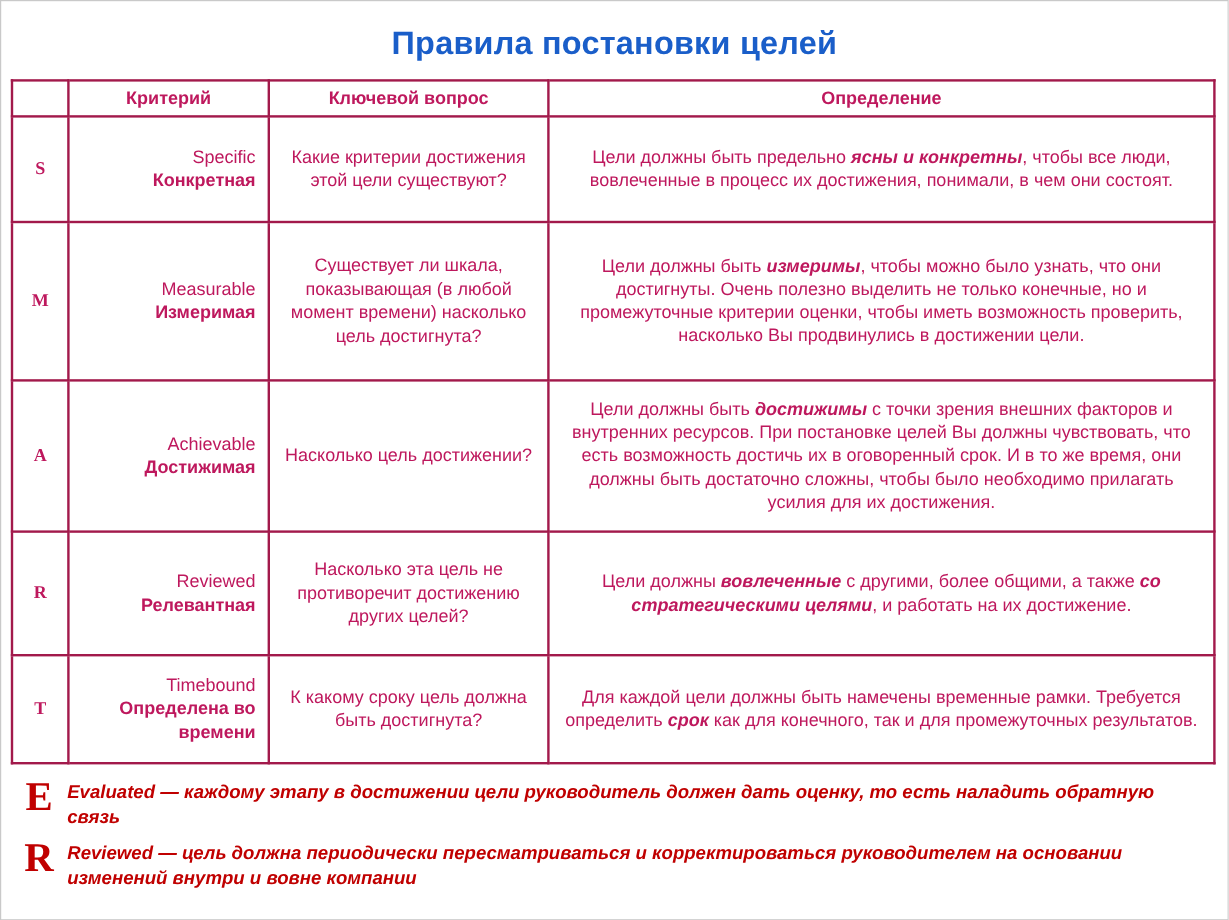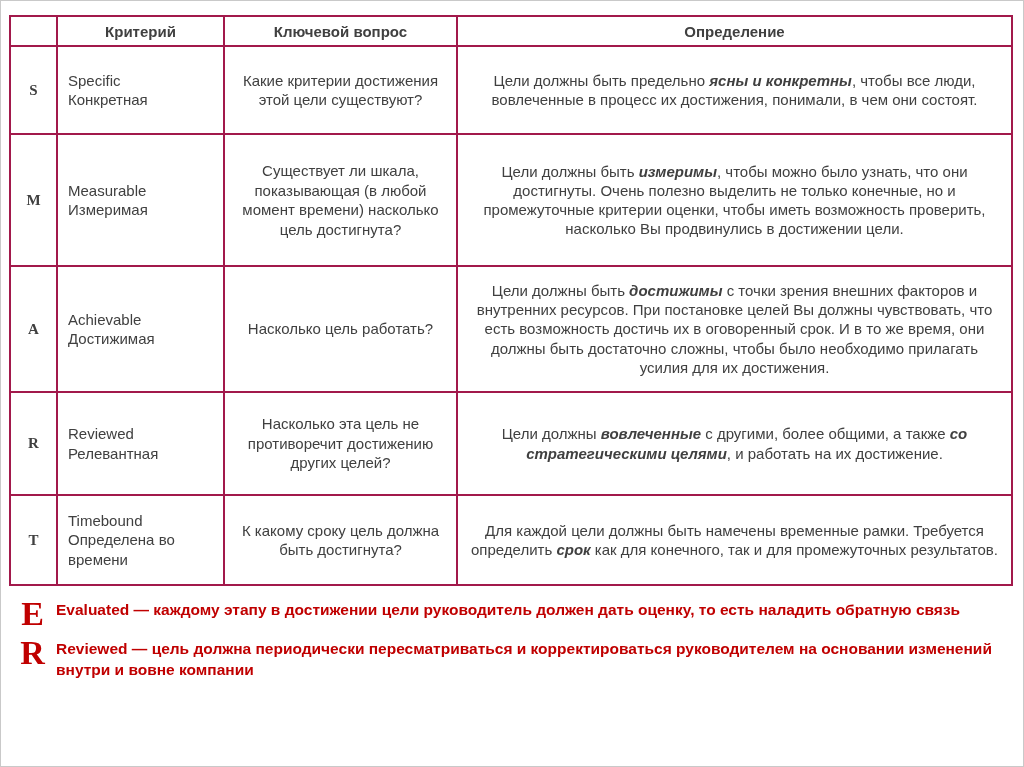--- a/index.html
+++ b/index.html
@@ -29,21 +29,21 @@
     table-layout: fixed;
     width: 1002px;
     margin: 14px 0 0 8px;
   }
 
   table.smart td, table.smart th {
     border: 2px solid #a2194b;
     padding: 4px 10px;
     font-size: 15px;
     vertical-align: middle;
-    color: #404040;
+    color: #be185d;
   }
 
   td.letter-cell {
     border: none;
     background: transparent;
     font-family: "Liberation Serif", serif;
     font-weight: bold;
     font-size: 40px;
     text-align: center;
     vertical-align: middle;
@@ -51,22 +51,22 @@
     color: #000;
   }
 
   thead th {
     font-weight: bold;
     text-align: center;
     height: 30px;
     padding: 3px 6px;
   }
 
-  .crit-cell { text-align: left; line-height: 1.3; }
-  .crit-ru { font-weight: normal; }
+  .crit-cell { text-align: right; line-height: 1.3; }
+  .crit-ru { font-weight: bold; }
   .q-cell  { text-align: center; line-height: 1.3; }
   .def-cell { text-align: center; line-height: 1.28; }
 
   .em { font-weight: bold; font-style: italic; }
 
   tr.row-s td { height: 88px; }
   tr.row-m td { height: 132px; }
   tr.row-a td { height: 126px; }
   tr.row-r td { height: 103px; }
   tr.row-t td { height: 90px; }
@@ -87,27 +87,29 @@
     font-size: 34px;
     line-height: 0.95;
   }
   .fn-text {
     flex: 1;
     font-weight: bold;
     font-size: 15.5px;
     line-height: 1.35;
     padding-right: 14px;
     padding-top: 2px;
+    font-style: italic;
   }
 </style>
 </head>
 <body>
 
 <div class="slide">
 
+  <h1 class="title">Правила постановки целей</h1>
 
   <table class="smart">
     <colgroup>
       <col style="width:47px">
       <col style="width:167px">
       <col style="width:233px">
       <col style="width:555px">
     </colgroup>
     <thead>
       <tr>
@@ -135,21 +137,21 @@
         </td>
         <td class="q-cell">Существует ли шкала, показывающая (в любой момент времени) насколько цель достигнута?</td>
         <td class="def-cell">Цели должны быть <span class="em">измеримы</span>, чтобы можно было узнать, что они достигнуты. Очень полезно  выделить не только конечные, но и промежуточные критерии оценки, чтобы иметь возможность проверить, насколько Вы продвинулись в достижении цели.</td>
       </tr>
       <tr class="row-a">
         <td class="letter-cell">A</td>
         <td class="crit-cell">
           <div>Achievable</div>
           <div class="crit-ru">Достижимая</div>
         </td>
-        <td class="q-cell">Насколько цель работать?</td>
+        <td class="q-cell">Насколько цель достижении?</td>
         <td class="def-cell">Цели должны быть <span class="em">достижимы</span> с точки зрения внешних факторов и внутренних ресурсов. При постановке целей Вы должны чувствовать, что есть возможность достичь их в оговоренный срок. И в то же время, они должны быть достаточно сложны, чтобы было необходимо прилагать усилия для их достижения.</td>
       </tr>
       <tr class="row-r">
         <td class="letter-cell">R</td>
         <td class="crit-cell">
           <div>Reviewed</div>
           <div class="crit-ru">Релевантная</div>
         </td>
         <td class="q-cell">Насколько эта цель не противоречит достижению других целей?</td>
         <td class="def-cell">Цели должны <span class="em">вовлеченные</span> с другими, более общими, а также <span class="em">со стратегическими целями</span>, и работать на их достижение.</td>

